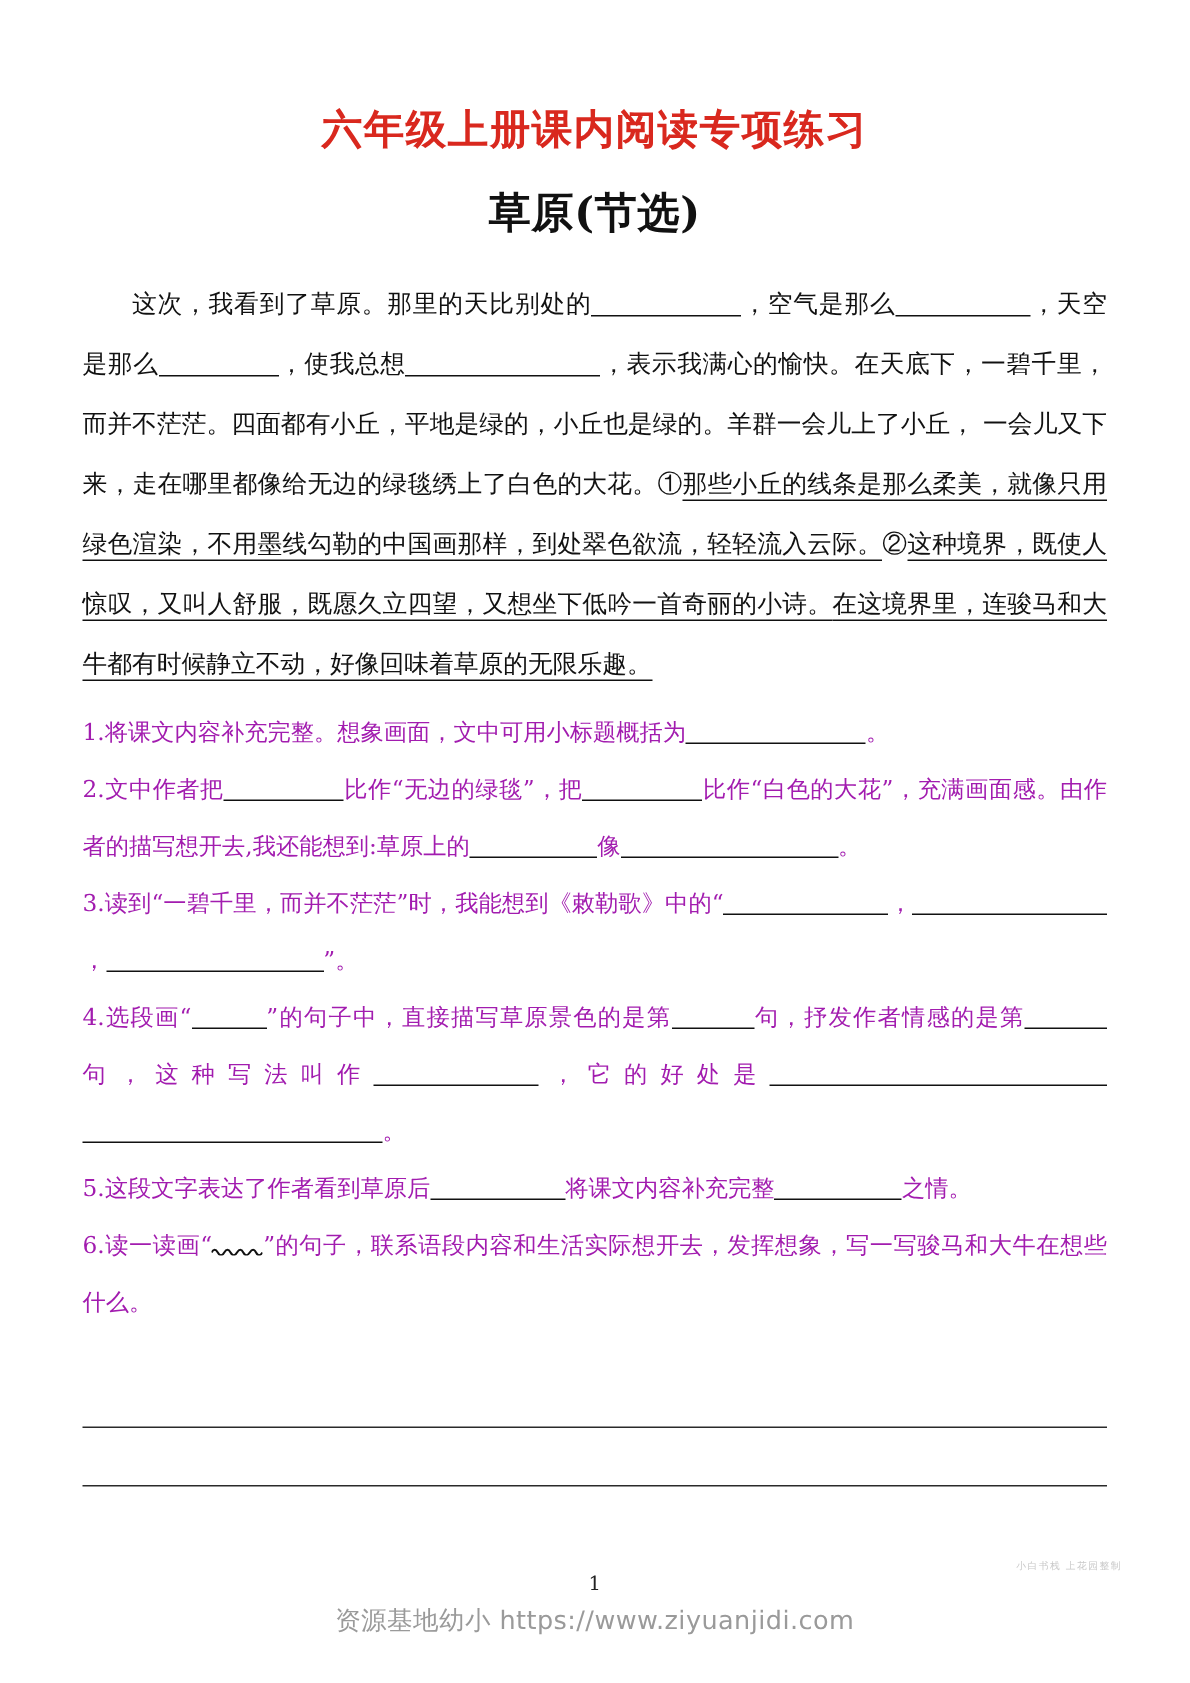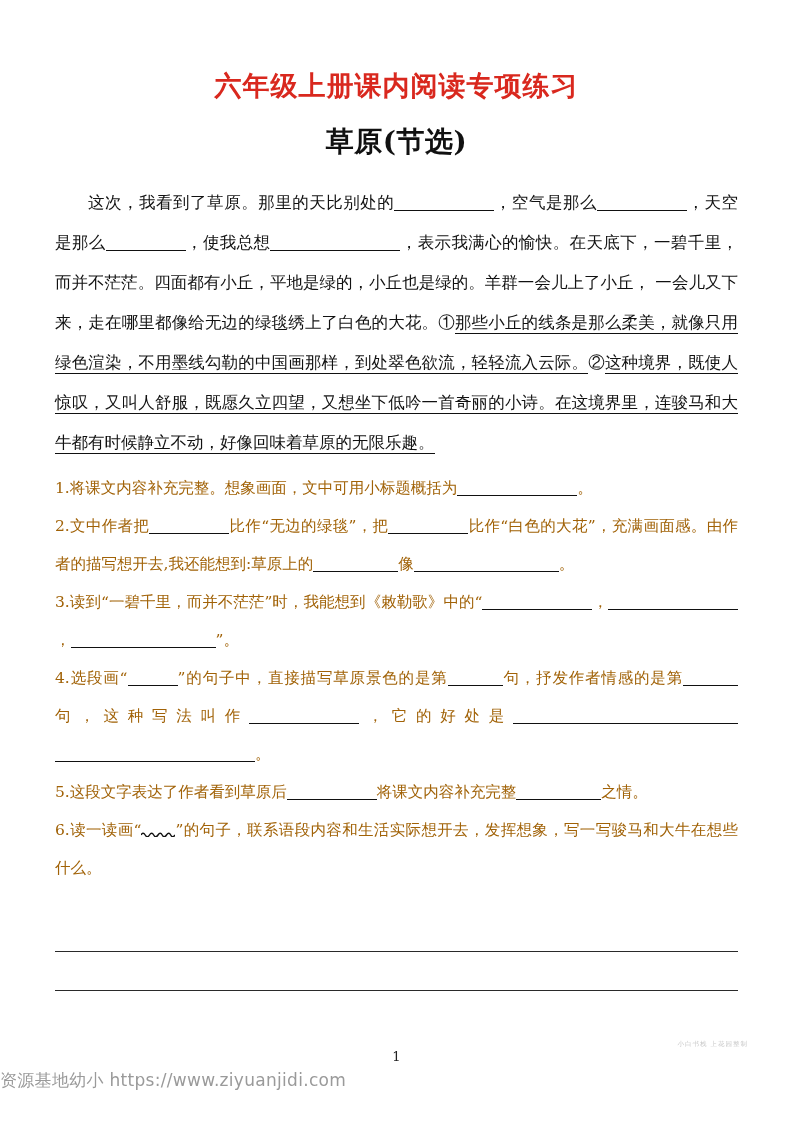--- a/index.html
+++ b/index.html
@@ -96,21 +96,21 @@
   
   .questions {
     padding-top: 6px;
   }
   .q {
     margin: 0;
     font-size: 15.5px;
     line-height: 38px;
     text-align: justify;
     text-justify: inter-ideograph;
-    color: #a16207;
+    color: #a21caf;
   }
   .q-num { }
 
   
   .answer-lines {
     padding-top: 26px;
   }
   .answer-line {
     height: 38px;
     border-bottom: 1.5px solid #2a2a2a;
@@ -124,20 +124,21 @@
     top: 1049px;
     text-align: center;
     font-size: 13px;
     color: #222;
   }
   .footer-watermark {
     position: absolute;
     left: 0;
     right: 0;
     top: 1069px;
+    text-align: center;
     font-size: 17px;
     color: #9a9a9a;
     font-family: "DejaVu Sans", "Liberation Sans", sans-serif;
     letter-spacing: 0.3px;
   }
   .corner-watermark {
     position: absolute;
     right: 45px;
     top: 1040px;
     font-size: 6.5px;

